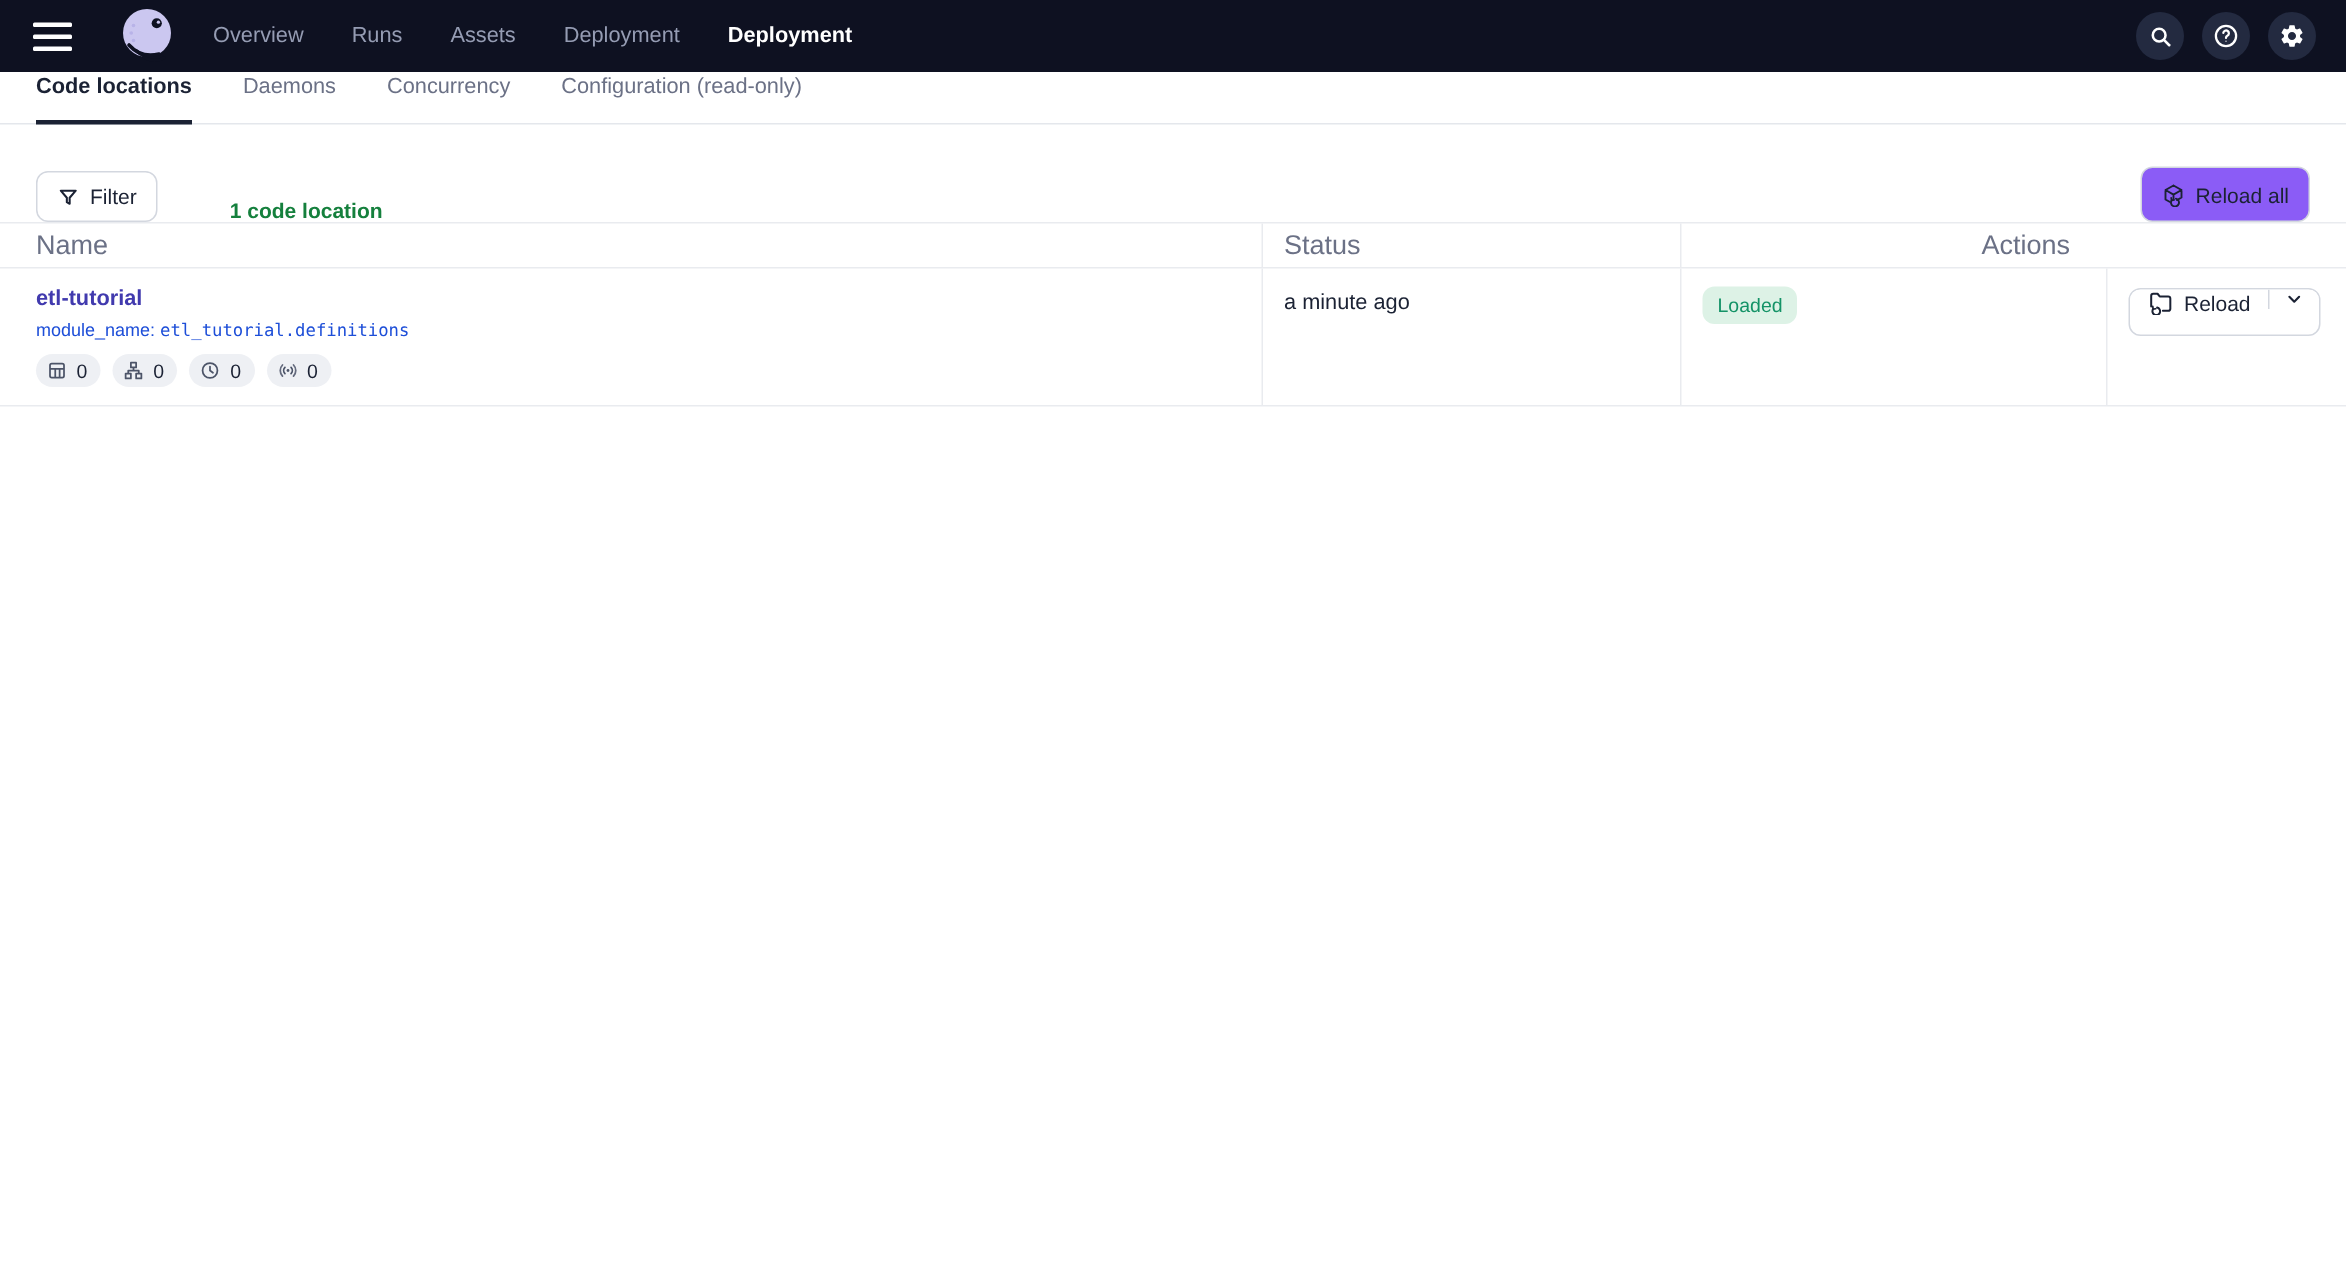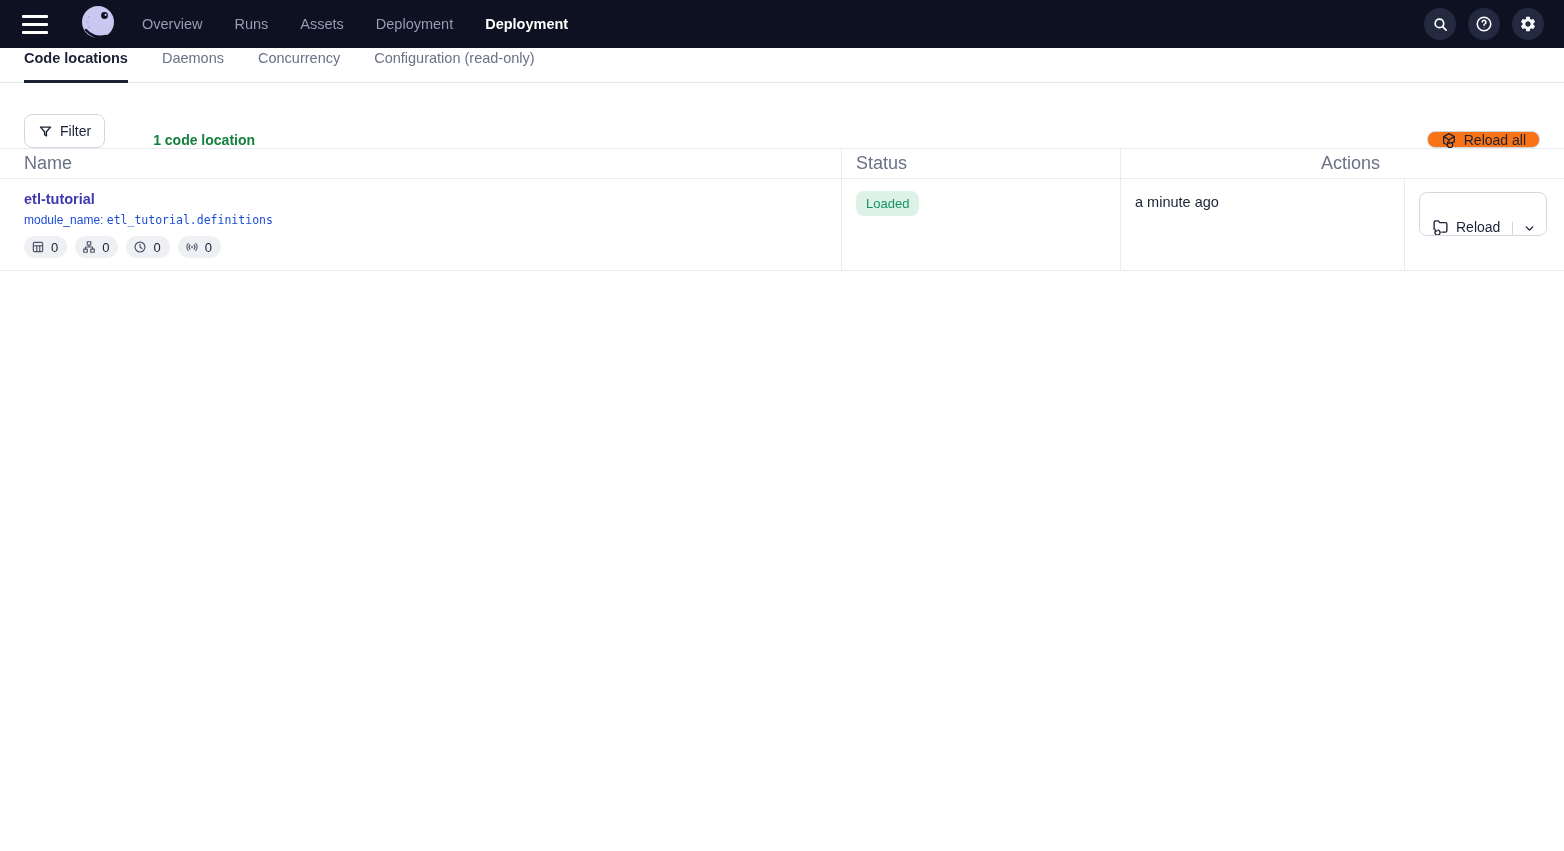--- a/index.html
+++ b/index.html
@@ -27,22 +27,22 @@
   .tab { font-size:14.5px; color:#6b7186; padding-bottom:16px; position:relative; cursor:pointer; font-weight:500; }
   .tab.active { color:#1b2234; font-weight:700; }
   .tab.active::after { content:""; position:absolute; left:0; right:0; bottom:-1px; height:3px; background:#1b2234; }
 
   
   .toolbar { height:66px; display:flex; align-items:flex-end; padding:0 24px; border-bottom:1px solid #e9ebef;gap:32px; }
   .filter-btn { display:flex; align-items:center; gap:7px; height:34px; padding:0 13px;
     background:#ffffff; border:1px solid #d3d7df; border-radius:8px; font-size:14px; color:#1b2234;
     cursor:pointer; font-family:inherit; }
   .count-text { margin-left:16px; font-size:14px; font-weight:700; color:#15803d; }
-  .reload-all-btn { margin-left:auto; display:flex; align-items:center; gap:7px; height:17px; padding:0 13px;
-    background:#f97316; border:1px solid #d3d7df; border-radius:8px; font-size:14px; color:#1b2234;
+  .reload-all-btn { margin-left:auto; display:flex; align-items:center; gap:7px; height:37px; padding:0 13px;
+    background:#8b5cf6; border:1px solid #d3d7df; border-radius:8px; font-size:14px; color:#1b2234;
     cursor:pointer; font-family:inherit; }
 
   
   .grid-row { display:grid; grid-template-columns:841px 279px 284px 1fr; }
   .thead { height:30px; border-bottom:1px solid #e9ebef; }
   .th { font-size:18px; color:#6b7186; display:flex; align-items:center; padding:0 14px; }
   .th:first-child { padding-left:24px; }
   .th + .th { border-left:1px solid #e9ebef; }
   .th.right { justify-content:flex-end; padding-right:24px; }
 
@@ -56,21 +56,21 @@
   .chips { margin-top:9px; display:flex; gap:8px; }
   .chip { display:inline-flex; align-items:center; gap:6px; background:#eef0f4; border-radius:11px;
     height:22px; padding:0 9px 0 7px; font-size:13px; color:#1b2234; }
   .chip svg { color:#4c5468; display:block; }
 
   .status-badge { display:inline-block; background:#ddf2e6; color:#149367; font-size:13px;
     padding:5px 10px; border-radius:8px; }
   .updated-text { font-size:14.5px; color:#1b2234; padding-top:3px; }
 
   .td-actions { display:flex; justify-content:flex-end; align-items:flex-start; padding-right:24px; padding-top:13px; }
-  .split-btn { display:flex; align-items:flex-end; height:44px; border:1px solid #d3d7df; border-radius:8px;
+  .split-btn { display:flex; align-items:flex-start; height:32px; border:1px solid #d3d7df; border-radius:8px;
     overflow:hidden; background:#ffffff; }
   .split-main { display:flex; align-items:center; gap:7px; padding:0 12px; font-size:14px; color:#1b2234;
     background:#ffffff; border:none; cursor:pointer; font-family:inherit; }
   .split-caret { display:flex; align-items:center; justify-content:center; width:34px; background:#ffffff;
     border:none; border-left:1px solid #d3d7df; cursor:pointer; color:#1b2234; }
 </style>
 </head>
 <body>
 
 <header class="topnav">
@@ -194,25 +194,25 @@
             <path d="M15.5 8.5 a5 5 0 0 1 0 7"></path>
             <path d="M5.7 18.3 a9 9 0 0 1 0 -12.6" opacity="0.85"></path>
             <path d="M18.3 5.7 a9 9 0 0 1 0 12.6" opacity="0.85"></path>
           </svg>
           <span>0</span>
         </span>
       </div>
     </div>
 
     <div class="td">
+      <div class="updated-text">a minute ago</div>
+    </div>
+
+    <div class="td">
       <span class="status-badge">Loaded</span>
-    </div>
-
-    <div class="td">
-      <div class="updated-text">a minute ago</div>
     </div>
 
     <div class="td td-actions">
       <div class="split-btn">
         <button class="split-main">
           <svg width="17" height="17" viewBox="0 0 24 24" fill="none" stroke="#1b2234" stroke-width="1.9" stroke-linecap="round" stroke-linejoin="round">
             <path d="M21 18 a2 2 0 0 1 -2 2 h-5 M3 16 V6 a2 2 0 0 1 2 -2 h4 l2 2.5 h8 a2 2 0 0 1 2 2 V18"></path>
             <path d="M4.8 18.5 a3.6 3.6 0 1 0 3.8 -1.5"></path>
             <path d="M4.5 15.9 l0.3 2.6 2.5 -0.4" stroke-width="1.6"></path>
           </svg>

